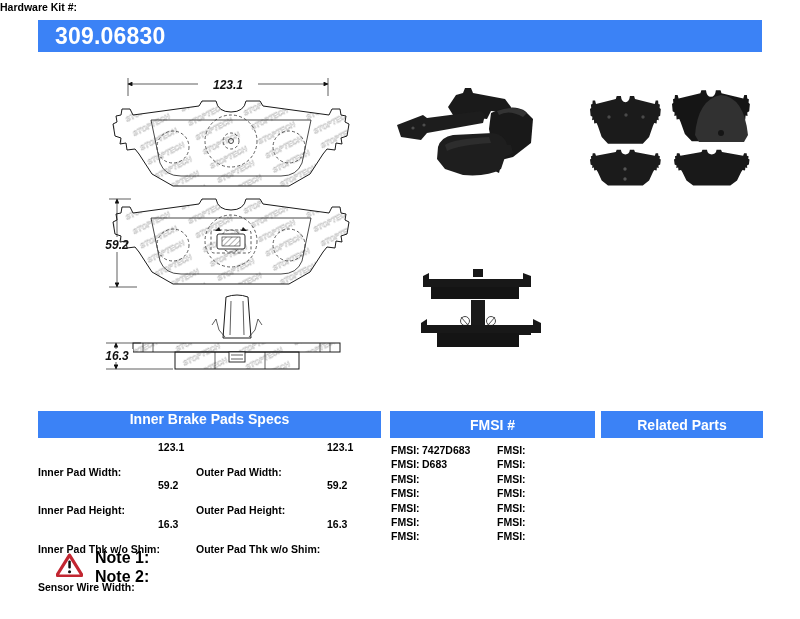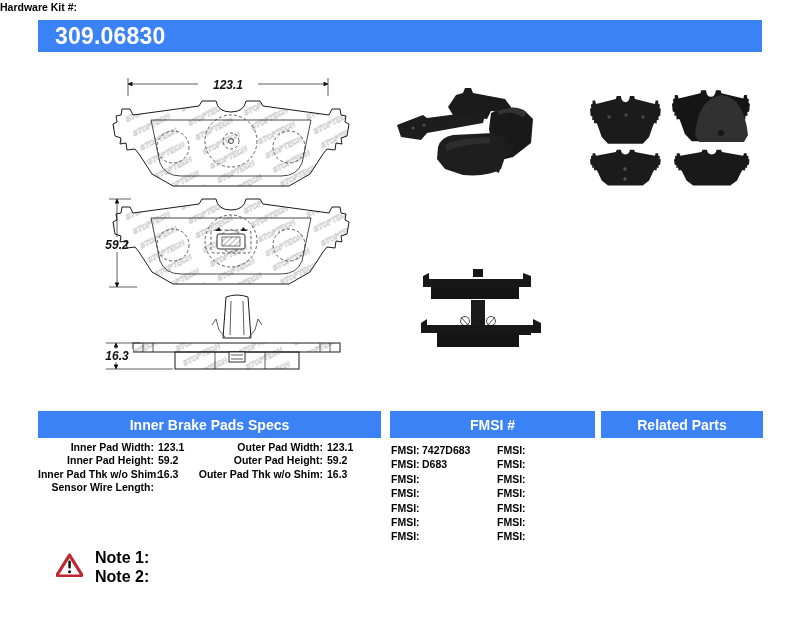--- a/index.html
+++ b/index.html
@@ -1,28 +1,28 @@
 <!DOCTYPE html>
 <html><head>
 <meta charset="utf-8">
 <style>
   html,body{margin:0;padding:0;background:#fff;}
   #sheet{position:relative;width:800px;height:619px;background:#fff;overflow:hidden;
          font-family:"Liberation Sans",sans-serif;color:#000;}
   .bar{position:absolute;background:#3b82f6;color:#fff;box-sizing:border-box;display:flex;align-items:center;}
   #topbar{left:38px;top:20px;width:724px;height:32px;justify-content:space-between;
           padding:0 12px 0 17px;font-size:23px;font-weight:bold;letter-spacing:.2px;}
-  .thead{font-size:14px;font-weight:bold;justify-content:center;}
+  .thead{font-size:14px;font-weight:bold;justify-content:center;flex-direction:column;}
   #barA{left:38px;top:411px;width:343px;height:27px;}
   #barA span{flex:1;text-align:center;}
   #barB{left:390px;top:411px;width:205px;height:27px;justify-content:center;}
   #barC{left:601px;top:411px;width:162px;height:27px;justify-content:center;}
   .speccol{position:absolute;font-size:10.5px;font-weight:bold;}
   .srow{display:flex;line-height:13.4px;white-space:nowrap;}
-  .slabel{text-align:right;}
+  .slabel{margin-top:25px;}
   #innercol{left:38px;top:441px;} #innercol .slabel{width:116px;}
   #outercol{left:196px;top:441px;} #outercol .slabel{width:127px;}
   .sval{margin-left:4px;}
   .fcol{position:absolute;font-size:10.5px;font-weight:bold;}
   #fmsicol1{left:391px;top:443px;} #fmsicol2{left:497px;top:443px;}
   .frow{display:flex;line-height:14.4px;white-space:nowrap;}
   .flabel{width:31px;}
   #relatedcol{left:602px;top:443px;font-size:10.5px;font-weight:bold;}
   .note{position:absolute;left:95px;font-size:16px;font-weight:bold;}
   #note1{top:549px;} #note2{top:568px;}
@@ -189,21 +189,21 @@
     </div>
     <div class="srow">
       <span class="slabel">Inner Pad Height:</span>
       <span class="sval">59.2</span>
     </div>
     <div class="srow">
       <span class="slabel">Inner Pad Thk w/o Shim:</span>
       <span class="sval">16.3</span>
     </div>
     <div class="srow">
-      <span class="slabel">Sensor Wire Length:</span>
+      <span class="slabel">Sensor Wire Width:</span>
       <span class="sval"></span>
     </div>
   </div>
 
   <div id="outercol" class="speccol">
     <div class="srow">
       <span class="slabel">Outer Pad Width:</span>
       <span class="sval">123.1</span>
     </div>
     <div class="srow">

